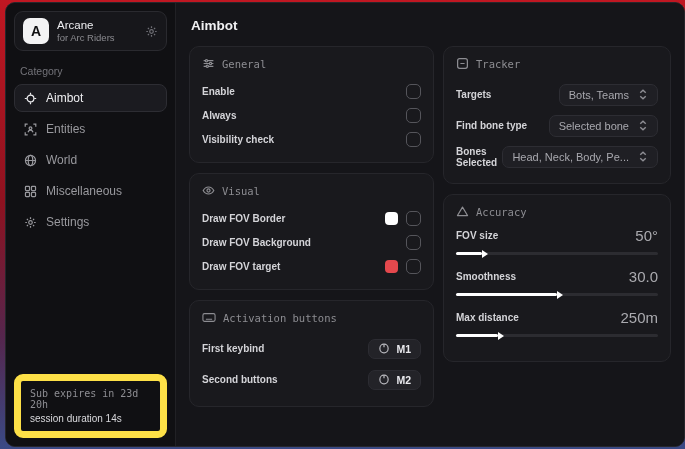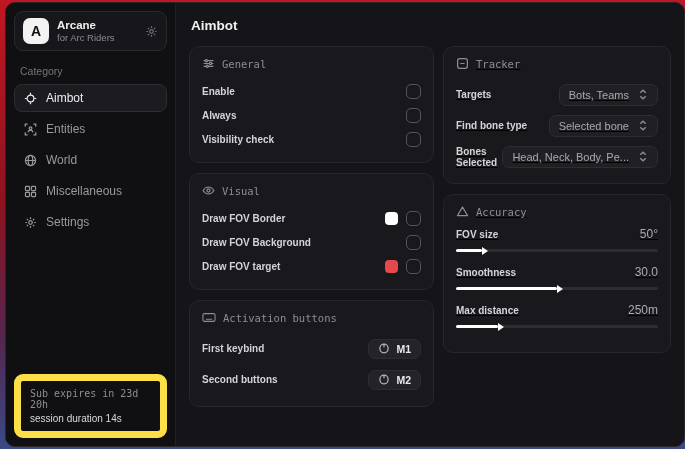--- a/index.html
+++ b/index.html
@@ -12,60 +12,60 @@
             display:flex; overflow:hidden; }
 
   
   .side { width:170px; background:#101013; border-right:1px solid #212125;
           padding:8px; display:flex; flex-direction:column; }
   .logo-card { border:1px solid #2a2a2f; background:#17171b; border-radius:9px;
                padding:6px 8px; display:flex; align-items:center; gap:8px; }
   .logo-box { width:26px; height:26px; border-radius:7px; background:#f3f3f4; color:#101012;
               font-weight:700; font-size:14px; display:grid; place-items:center; }
   .logo-meta { line-height:1.25; }
-  .app-name { font-size:11.5px; font-weight:700; color:#ededf0; }
+  .app-name { font-size:11.5px; font-weight:400; color:#ededf0; }
   .app-sub  { font-size:9.5px; color:#8b8b90; }
   .logo-gear { margin-left:auto; color:#6f6f75; display:flex; }
   .cat-label { margin:14px 6px 7px; font-size:10.5px; color:#737379; }
   .nav-item { display:flex; align-items:center; gap:9px; padding:6px 9px; margin-bottom:3px;
               border-radius:8px; border:1px solid transparent; color:#99999e; font-size:12px;
               cursor:default; }
   .nav-item svg { flex:0 0 auto; }
   .nav-item.active { background:#1b1b20; border-color:#2d2d33; color:#ededf0; }
   .side-footer { margin-top:auto; border:7px solid #fde047; border-radius:9px; padding:7px 9px; }
   .sf-line1 { font-family:"DejaVu Sans Mono", monospace; font-size:10px; color:#8e8e93; }
   .sf-line2 { font-size:10px; font-weight:400; color:#d9d9dd; margin-top:3px; }
 
   
   .main { flex:1; background:#151519; padding:12px 13px; overflow:hidden; }
   .page-title { font-size:13.5px; font-weight:700; color:#f1f1f3; margin:3px 0 13px 2px; }
   .columns { display:flex; gap:9px; align-items:flex-start; }
   .col-left { width:245px; flex:0 0 245px; }
-  .col-right { flex:1;text-decoration:underline; }
+  .col-right { flex:1; }
   .card { background:#19191d; border:1px solid #26262b; border-radius:10px;
           padding:10px 12px 11px; margin-bottom:10px; }
   .card-head { display:flex; align-items:center; gap:7px; color:#8d8d92;
                font-family:"DejaVu Sans Mono", monospace; font-size:10.5px; margin-bottom:9px; }
   .crow { display:flex; align-items:center; justify-content:space-between; padding:4.5px 0; }
   .crow-label { font-size:10px; font-weight:600; color:#d4d4d8; }
   .rgroup { display:flex; align-items:center; gap:8px; }
   .checkbox { width:15px; height:15px; border:1.6px solid #55555b; border-radius:5px;
               background:transparent; cursor:pointer; }
   .swatch { width:13px; height:13px; border-radius:4px; cursor:pointer; }
   .pill { display:flex; align-items:center; gap:6px; background:#232328; border:1px solid #2c2c32;
           border-radius:7px; padding:3px 9px; color:#e9e9ed; font-size:10.5px; font-weight:700;
           cursor:pointer; }
   .pill svg { color:#b9b9be; }
   .dd { display:flex; align-items:center; gap:9px; background:#1f1f24; border:1px solid #2d2d33;
         border-radius:7px; padding:4px 9px; color:#a8a8ae; font-size:11px; max-width:158px;
         cursor:pointer; }
   .dd-value { white-space:nowrap; overflow:hidden; text-overflow:ellipsis; }
   .dd svg { flex:0 0 auto; color:#8d8d93; }
   .srow-top { display:flex; align-items:center; justify-content:space-between; margin-top:3px; }
-  .s-value { font-size:12px; color:#aaaaaf;padding-left:12px; }
+  .s-value { font-size:15px; color:#aaaaaf;padding-left:12px; }
   .track { position:relative; height:3px; background:#2c2c31; border-radius:2px;
            margin:8px 0 13px; cursor:pointer; }
   .fill { position:absolute; left:0; top:0; bottom:0; background:#ffffff; border-radius:2px; }
   .fill::after { content:""; position:absolute; right:-6px; top:50%; transform:translateY(-50%);
                  border-left:6px solid #ffffff; border-top:4px solid transparent;
                  border-bottom:4px solid transparent; }
   svg { display:block; }
 </style>
 </head>
 <body>

